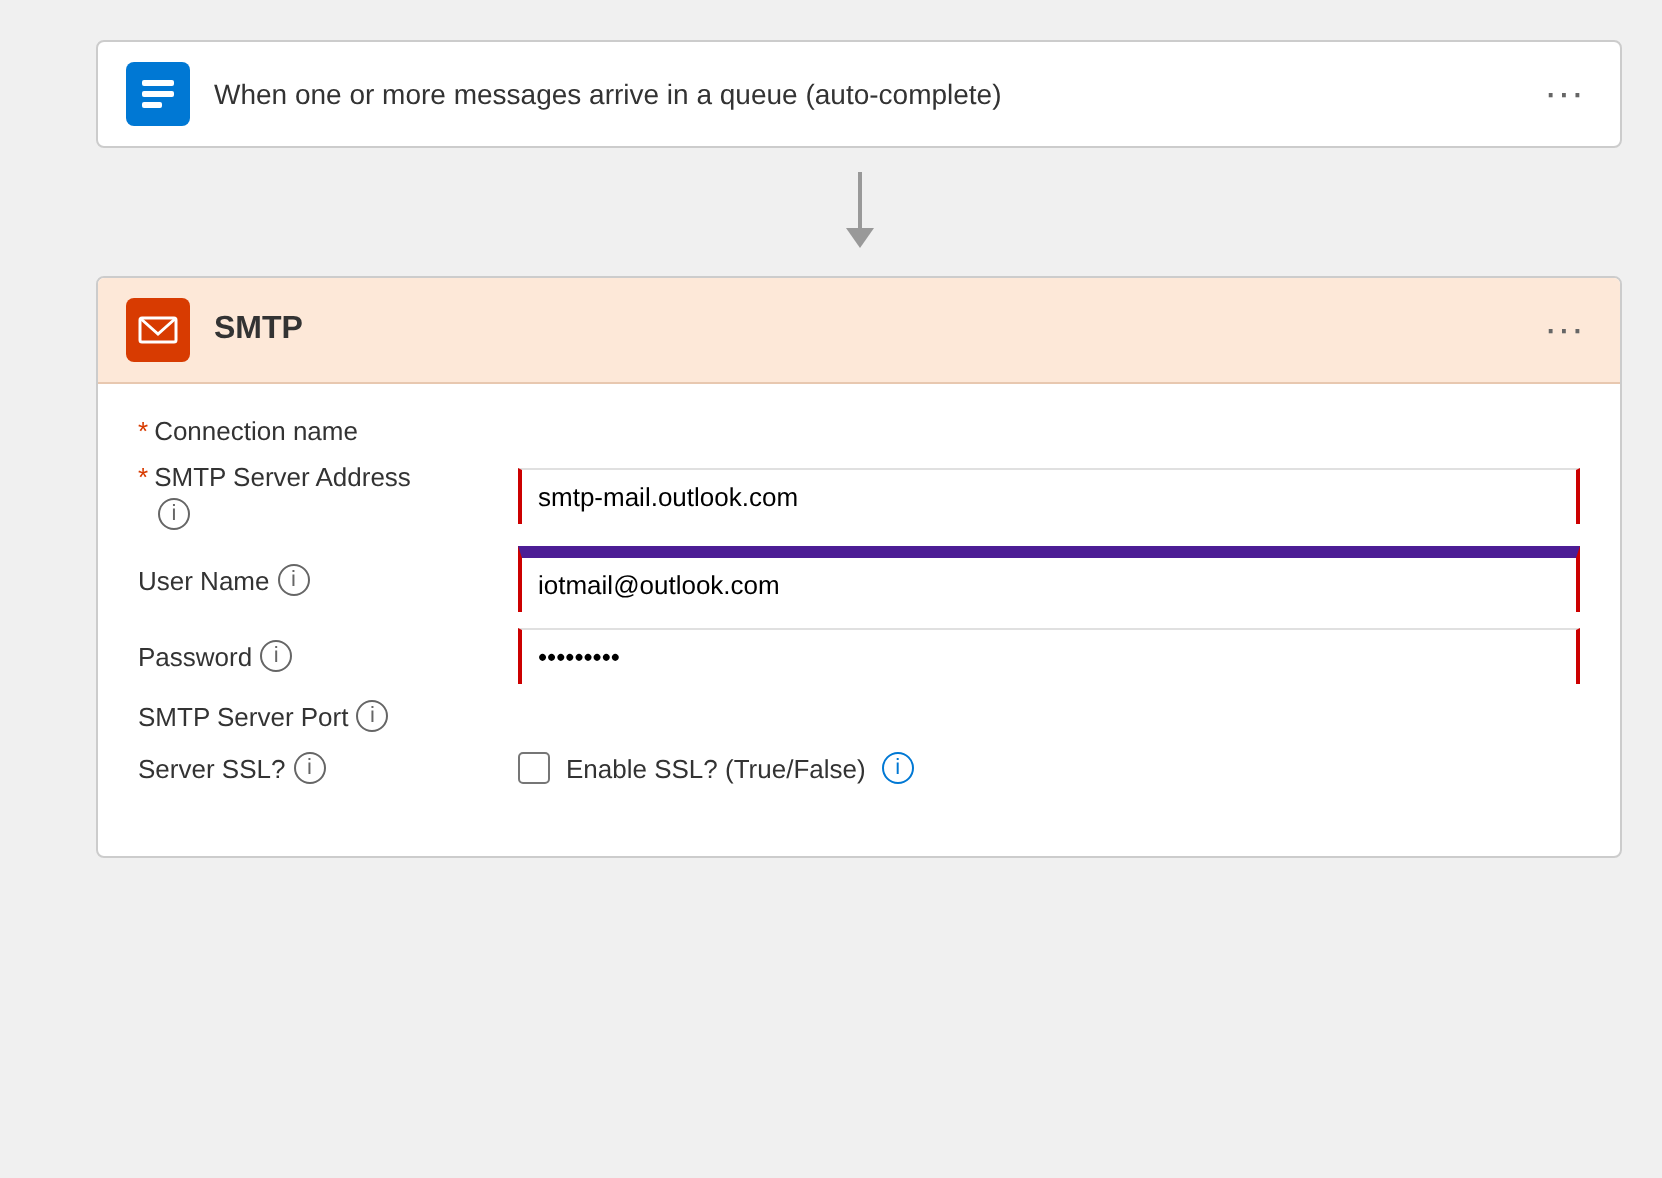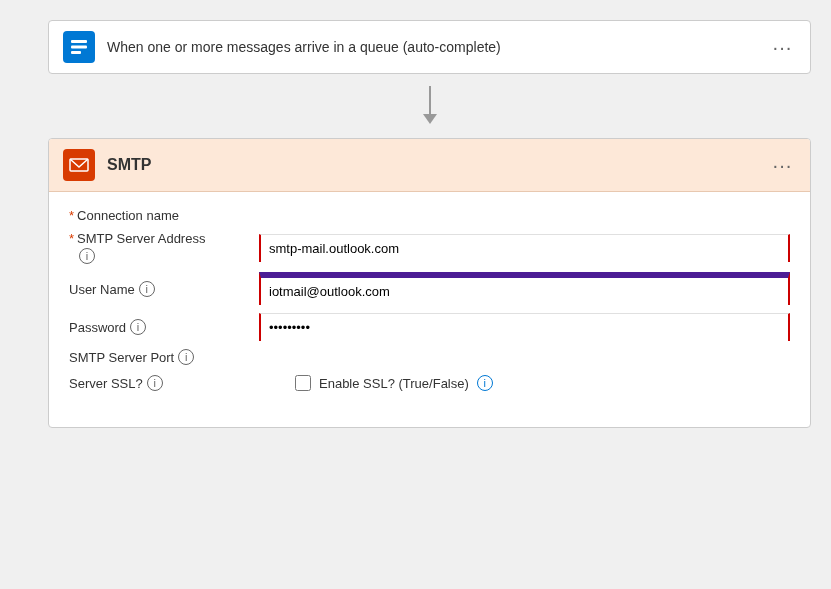--- a/index.html
+++ b/index.html
@@ -225,21 +225,21 @@
           <span>SMTP Server Port</span>
           <span class="info-icon" style="width:16px;height:16px;border-radius:50%;border:1px solid #666;display:inline-flex;align-items:center;justify-content:center;font-size:11px;color:#666;cursor:pointer;">i</span>
         </div>
       </div>
 
       <div style="display:grid; grid-template-columns:190px 1fr; align-items:center; margin-bottom:16px;">
         <div style="font-size:13px; color:#333; display:flex; align-items:center; gap:4px;">
           <span>Server SSL?</span>
           <span class="info-icon" style="width:16px;height:16px;border-radius:50%;border:1px solid #666;display:inline-flex;align-items:center;justify-content:center;font-size:11px;color:#666;cursor:pointer;">i</span>
         </div>
-        <div style="display:flex; align-items:center; gap:8px;margin-left:36px;">
+        <div style="display:flex; align-items:center; gap:8px;">
           <input type="checkbox" style="width: 16px; height: 16px; cursor: pointer;">
           <span style="font-size:13px; color:#333;">Enable SSL? (True/False)</span>
           <span class="info-icon" style="width:16px;height:16px;border-radius:50%;border:1.5px solid #0078d4;display:inline-flex;align-items:center;justify-content:center;font-size:11px;color:#0078d4;cursor:pointer;">i</span>
         </div>
       </div>
 
     </div>
   </div>
   </div>
 </div>

